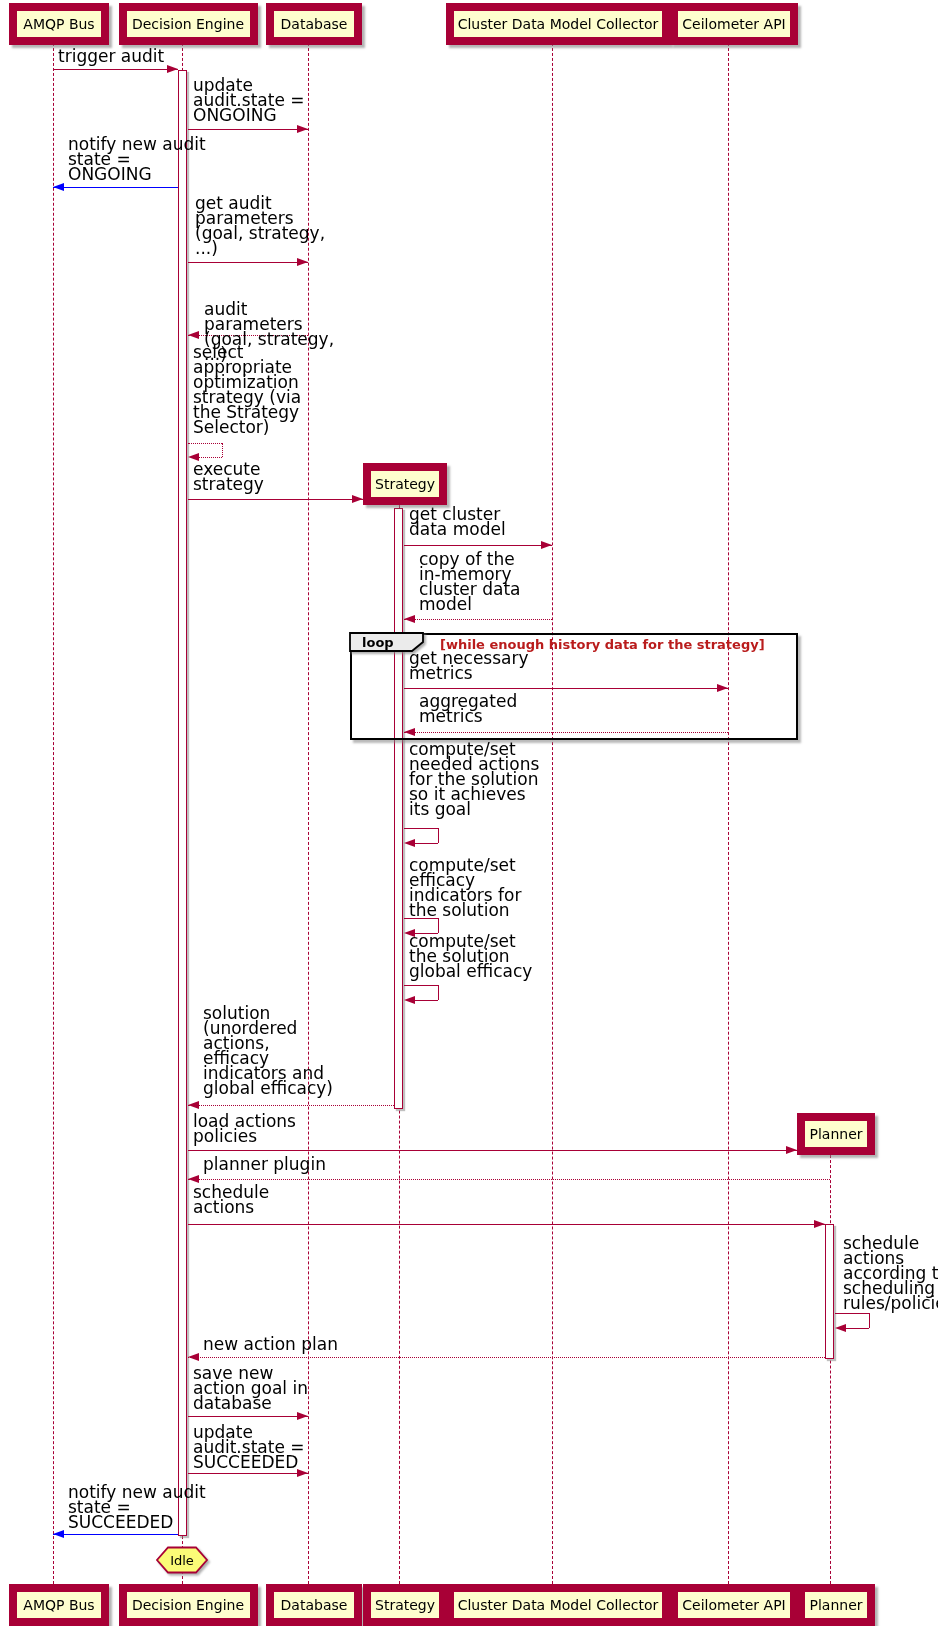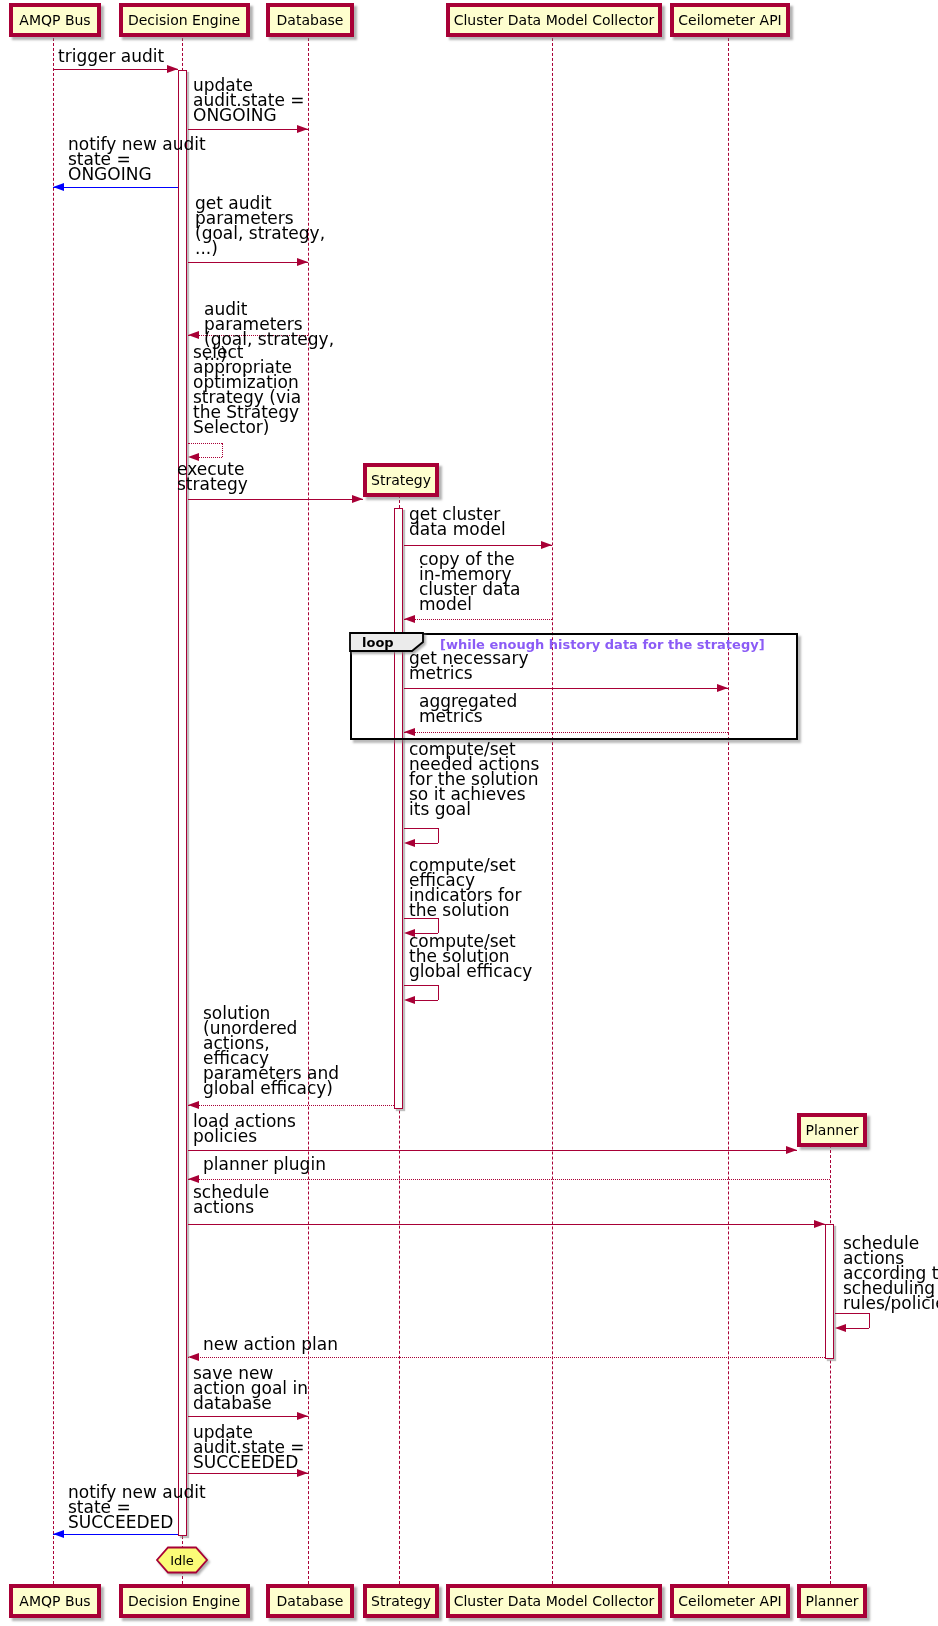--- a/index.html
+++ b/index.html
@@ -1,41 +1,41 @@
 <!DOCTYPE html>
 <html><head>
 <meta charset="utf-8">
 <style>
   html,body{margin:0;padding:0;background:#fff;}
   #diagram{
     position:relative;width:938px;height:1626px;background:#fff;overflow:hidden;
     font-family:"DejaVu Sans",sans-serif;color:#000;
   }
   .pbox{
-    position:absolute;height:26px;background:#FEFECE;border:4px solid #fca5a5;
+    position:absolute;height:26px;background:#FEFECE;border:8px solid #fca5a5;
     box-shadow:3px 3px 2px rgba(130,130,130,.6);
     display:flex;align-items:center;justify-content:center;
     font-size:14px;white-space:nowrap;box-sizing:content-box;
   }
   .lifeline{position:absolute;width:0;border-left:1px dashed #A80036;}
   .activation{
     position:absolute;width:7px;background:#fff;border:1.5px solid #A80036;
     box-shadow:2px 2px 1px rgba(130,130,130,.5);
   }
   .mline{position:absolute;height:0;border-top:1px solid #A80036;}
   .vline{position:absolute;width:0;border-left:1px solid #A80036;}
   .head{position:absolute;width:0;height:0;}
   .mlabel{
     position:absolute;font-size:17px;line-height:15px;white-space:pre-line;color:#000;
   }
   .loop-frame{
     position:absolute;border:2px solid #000;background:transparent;
     box-shadow:3px 3px 2px rgba(130,130,130,.55);box-sizing:border-box;
   }
-  .loop-guard{position:absolute;font-size:13px;font-weight:bold;color:#8b5cf6;white-space:nowrap;}
+  .loop-guard{position:absolute;font-size:13px;font-weight:bold;color:#b91c1c;white-space:nowrap;}
   .svgwrap{position:absolute;filter:drop-shadow(2.5px 2.5px 1px rgba(140,140,140,.7));}
 </style>
 </head>
 <body>
 
 <div id="diagram">
     <div class="lifeline" style="left: 53px; top: 33px; height: 1551px; border-left-color: rgb(168, 0, 54);"></div>
     <div class="lifeline" style="left: 182px; top: 33px; height: 1551px; border-left-color: rgb(168, 0, 54);"></div>
     <div class="lifeline" style="left: 308px; top: 33px; height: 1551px; border-left-color: rgb(168, 0, 54);"></div>
     <div class="lifeline" style="left: 399px; top: 495px; height: 1089px; border-left-color: rgb(168, 0, 54);"></div>
@@ -81,21 +81,21 @@
     <div class="mline" style="left: 198px; top: 457px; width: 24px; border-top-style: dotted; border-top-color: rgb(168, 0, 54);"></div>
     <div class="head" style="left: 188px; top: 453px; border-top: 4px solid transparent; border-bottom: 4px solid transparent; border-right: 11px solid rgb(168, 0, 54);"></div>
     <div class="mlabel" style="left: 193px; top: 345px;">select
 appropriate
 optimization
 strategy (via
 the Strategy
 Selector)</div>
     <div class="mline" style="left: 188px; top: 499px; width: 175px; border-top-style: solid; border-top-color: rgb(168, 0, 54);"></div>
     <div class="head" style="left: 352px; top: 495px; border-top: 4px solid transparent; border-bottom: 4px solid transparent; border-left: 11px solid rgb(168, 0, 54);"></div>
-    <div class="mlabel" style="left: 177px; top: 462px;">execute
+    <div class="mlabel" style="left: 193px; top: 462px;">execute
 strategy</div>
     <div class="mline" style="left: 404px; top: 545px; width: 148px; border-top-style: solid; border-top-color: rgb(168, 0, 54);"></div>
     <div class="head" style="left: 541px; top: 541px; border-top: 4px solid transparent; border-bottom: 4px solid transparent; border-left: 11px solid rgb(168, 0, 54);"></div>
     <div class="mlabel" style="left: 409px; top: 507px;">get cluster
 data model</div>
     <div class="mline" style="left: 404px; top: 619px; width: 148px; border-top-style: dotted; border-top-color: rgb(168, 0, 54);"></div>
     <div class="head" style="left: 404px; top: 615px; border-top: 4px solid transparent; border-bottom: 4px solid transparent; border-right: 11px solid rgb(168, 0, 54);"></div>
     <div class="mlabel" style="left: 419px; top: 552px;">copy of the
 in-memory
 cluster data
@@ -131,21 +131,21 @@
     <div class="head" style="left: 404px; top: 996px; border-top: 4px solid transparent; border-bottom: 4px solid transparent; border-right: 11px solid rgb(168, 0, 54);"></div>
     <div class="mlabel" style="left: 409px; top: 934px;">compute/set
 the solution
 global efficacy</div>
     <div class="mline" style="left: 188px; top: 1105px; width: 206px; border-top-style: dotted; border-top-color: rgb(168, 0, 54);"></div>
     <div class="head" style="left: 188px; top: 1101px; border-top: 4px solid transparent; border-bottom: 4px solid transparent; border-right: 11px solid rgb(168, 0, 54);"></div>
     <div class="mlabel" style="left: 203px; top: 1006px;">solution
 (unordered
 actions,
 efficacy
-parameters and
+indicators and
 global efficacy)</div>
     <div class="mline" style="left: 188px; top: 1150px; width: 609px; border-top-style: solid; border-top-color: rgb(168, 0, 54);"></div>
     <div class="head" style="left: 786px; top: 1146px; border-top: 4px solid transparent; border-bottom: 4px solid transparent; border-left: 11px solid rgb(168, 0, 54);"></div>
     <div class="mlabel" style="left: 193px; top: 1114px;">load actions
 policies</div>
     <div class="mline" style="left: 188px; top: 1179px; width: 642px; border-top-style: dotted; border-top-color: rgb(168, 0, 54);"></div>
     <div class="head" style="left: 188px; top: 1175px; border-top: 4px solid transparent; border-bottom: 4px solid transparent; border-right: 11px solid rgb(168, 0, 54);"></div>
     <div class="mlabel" style="left: 203px; top: 1157px;">planner plugin</div>
     <div class="mline" style="left: 188px; top: 1224px; width: 637px; border-top-style: solid; border-top-color: rgb(168, 0, 54);"></div>
     <div class="head" style="left: 814px; top: 1220px; border-top: 4px solid transparent; border-bottom: 4px solid transparent; border-left: 11px solid rgb(168, 0, 54);"></div>

